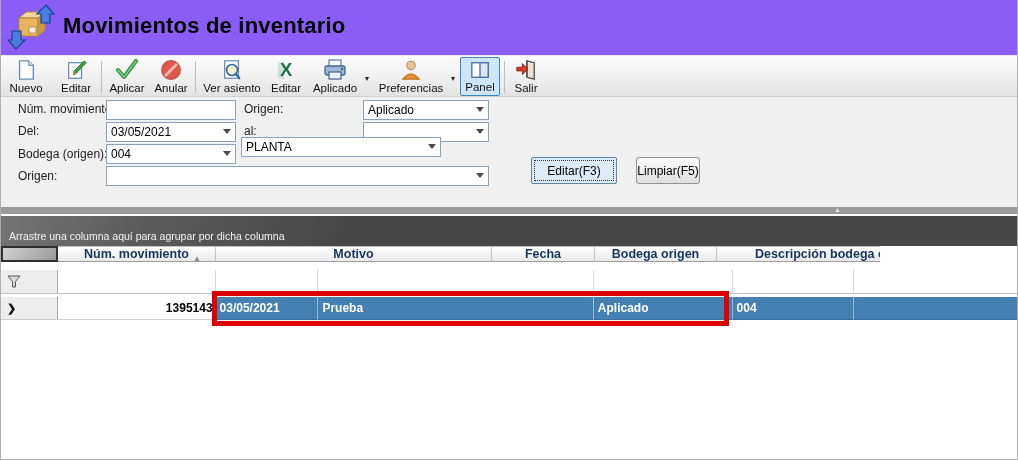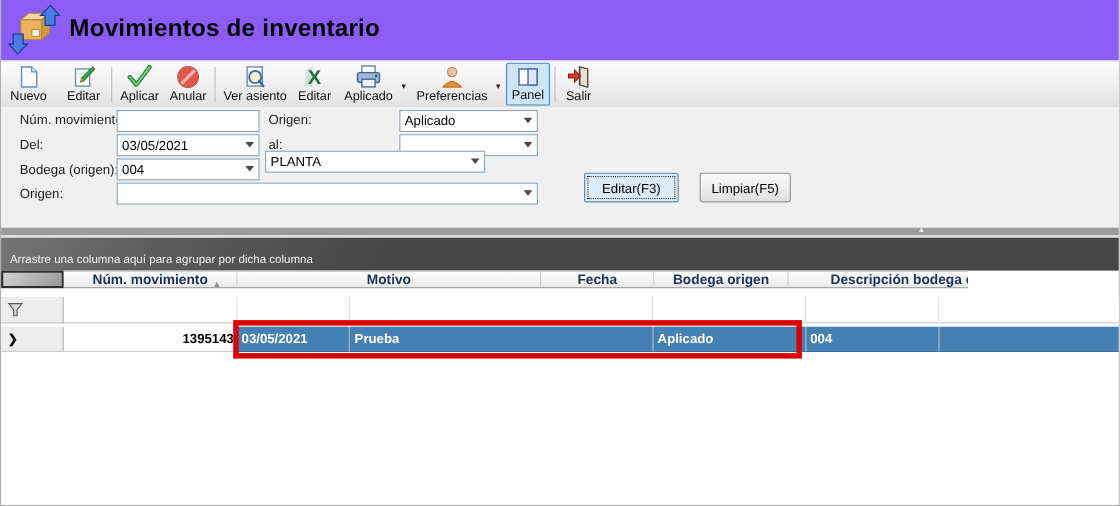--- a/index.html
+++ b/index.html
@@ -28,21 +28,21 @@
   .flabel { position:absolute; font-size:12px; color:#1c1c1c; left:17px; }
   .flabel2 { position:absolute; font-size:12px; color:#1c1c1c; left:243px; }
   .ftext { position:absolute; height:20px; border:1px solid #8aa3ba; background:#fff; font-size:12px; padding:0 3px; color:#000; }
   .fcombo { position:absolute; height:20px; border:1px solid #8aa3ba; background:#fff; font-size:12px; color:#000;
             display:flex; align-items:center; padding-left:4px; padding-right:14px; }
   .fcombo .carrow { position:absolute; right:4px; top:6px; width:0; height:0;
                     border-left:4px solid transparent; border-right:4px solid transparent; border-top:5px solid #4a4a4a; }
   .btn-filtrar { position:absolute; left:530px; top:157px; width:86px; height:27px; background:#dcebf7;
                  border:1px solid #5f87a8; border-radius:2px; font-size:12px; color:#000;
                  outline:1px dotted #333; outline-offset:-4px; }
-  .btn-limpiar { position:absolute; left:635px; top:157px; width:83px; height:27px;
+  .btn-limpiar { position:absolute; left:635px; top:157px; width:64px; height:27px;
                  background:linear-gradient(#fafafa,#dfdfdf); border:1px solid #929292; border-radius:3px; font-size:12px; color:#000; }
 
   
   .splitter { position:absolute; left:0; top:207px; width:100%; height:8px; background:#9b9b9b; border-bottom:1px solid #fff; }
   .splitter .grip { position:absolute; left:833px; top:-1px; font-size:7px; color:#e9e9e9; }
 
   
   .groupbar { position:absolute; left:0; top:216px; width:100%; height:30px;
               background:linear-gradient(115deg,#757575 0%,#5c5c5c 14%,#474747 34%,#474747 100%);
               display:flex; align-items:flex-end; }

